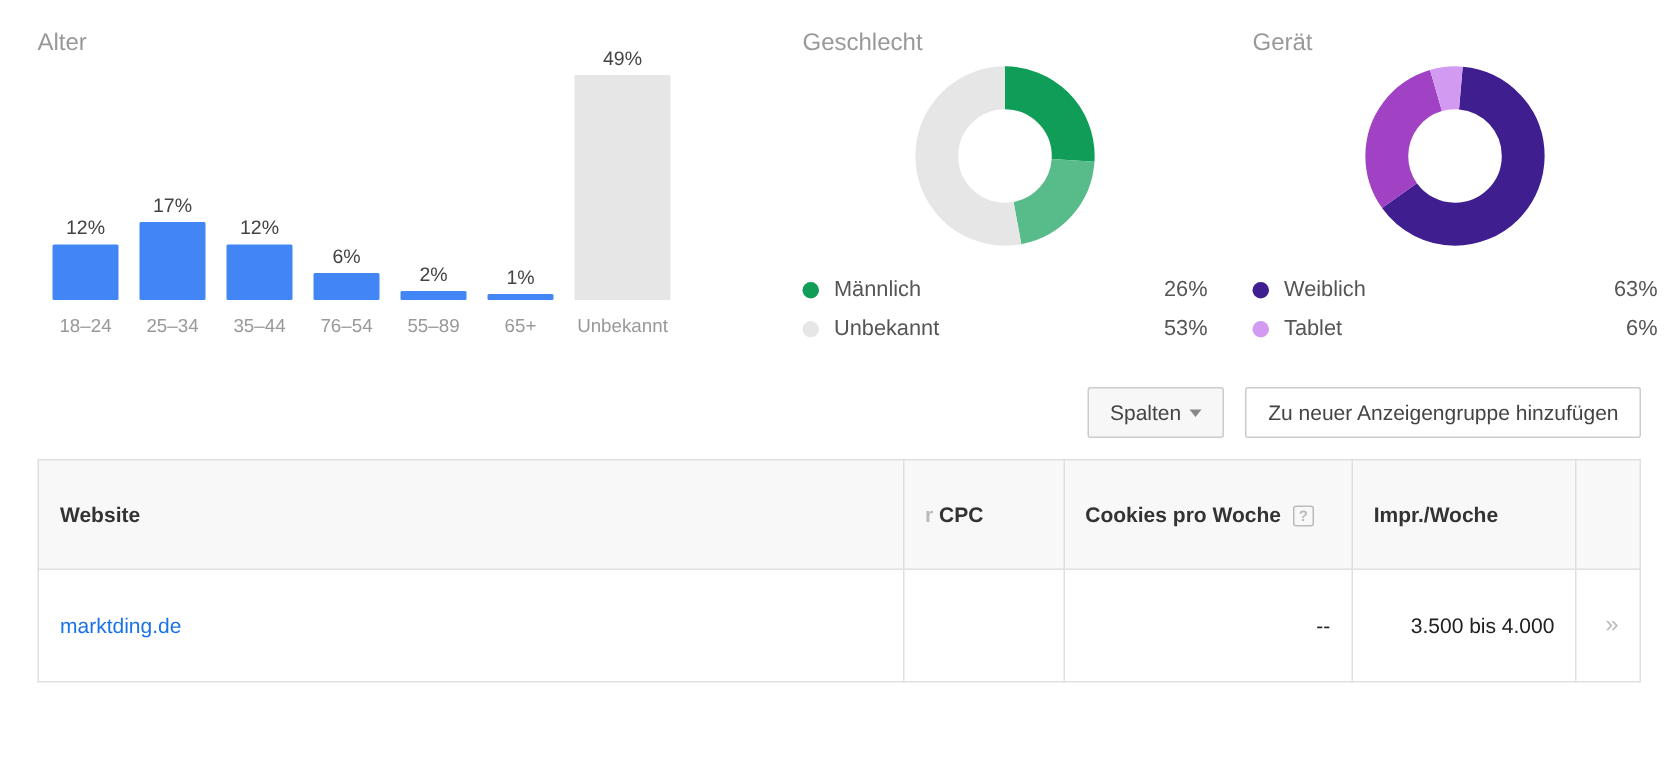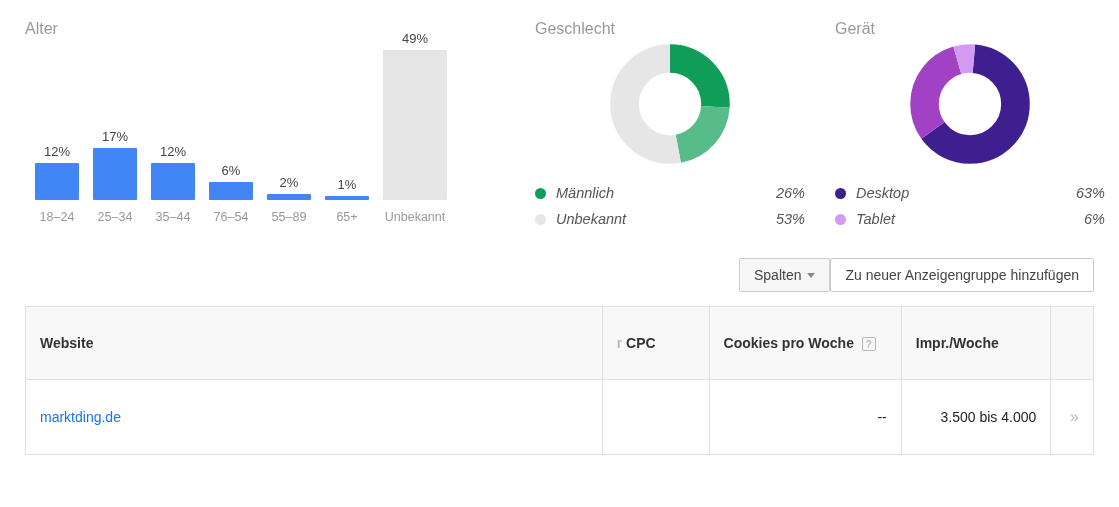--- a/index.html
+++ b/index.html
@@ -24,27 +24,27 @@
   .bar-rect { width: 44px; border-radius: 1px; }
   .bar-col.wide .bar-rect { width: 64px; }
   .bar-blue { background: #4285f4; }
   .bar-grey { background: #e6e6e6; }
   .bar-cat { font-size: 12.5px; color: #999; margin-top: 10px; }
 
   
   .donut-wrap { display:flex; justify-content:center; }
   .donut { width: 120px; height: 120px; }
   .legend { margin-top: 16px; }
-  .legend-row { display: flex; align-items: center; font-size: 14.5px; color: #555; padding: 5px 0; font-style: italic; }
+  .legend-row { display: flex; align-items: center; font-size: 14.5px; color: #555; padding: 5px 0; }
   .swatch { width: 11px; height: 11px; border-radius: 50%; margin-right: 10px; }
   .legend-label { flex: 1; }
   .legend-val { width: 50px; text-align: right; color:#555;}
 
   
-  .toolbar { display:flex; justify-content:flex-end; margin-top: 26px; }
+  .toolbar { display:flex; justify-content:flex-end; gap: 14px; margin-top: 26px; }
   .btn {
     display:inline-flex; align-items:center; gap:6px;
     border:1px solid #ccc; background:#f7f7f7;
     padding: 8px 14px; font-size: 14px; color:#444; border-radius:2px;
     cursor:pointer;
   }
   .btn.plain { background:#fff; }
   .caret-down { width:0;height:0;border-left:4px solid transparent;border-right:4px solid transparent;border-top:5px solid #888; }
 
   
@@ -130,21 +130,21 @@
     <div class="donut-wrap">
       <svg class="donut" viewBox="0 0 42 42" id="donut-device">
           <circle cx="21" cy="21" r="15.9155" fill="none" stroke="#3f1e8f" stroke-width="10" stroke-dasharray="63.636386390446994 36.363649365969714" stroke-dashoffset="-1.3888893855057876" transform="rotate(-90 21 21)"></circle>
           <circle cx="21" cy="21" r="15.9155" fill="none" stroke="#a142c4" stroke-width="10" stroke-dasharray="30.303041138308092 69.69699461810862" stroke-dashoffset="-65.02527577595278" transform="rotate(-90 21 21)"></circle>
           <circle cx="21" cy="21" r="15.9155" fill="none" stroke="#d39af1" stroke-width="10" stroke-dasharray="6.060608227661619 93.93942752875509" stroke-dashoffset="-95.32831691426087" transform="rotate(-90 21 21)"></circle>
         </svg>
     </div>
     <div class="legend" id="legend-device">
         <div class="legend-row">
           <span class="swatch" style="background: rgb(63, 30, 143);"></span>
-          <span class="legend-label">Desktop</span>
+          <span class="legend-label">Weiblich</span>
           <span class="legend-val">63%</span>
         </div>
         <div class="legend-row">
           <span class="swatch" style="background: rgb(211, 154, 241);"></span>
           <span class="legend-label">Tablet</span>
           <span class="legend-val">6%</span>
         </div>
       </div>
   </div>
 </div>

